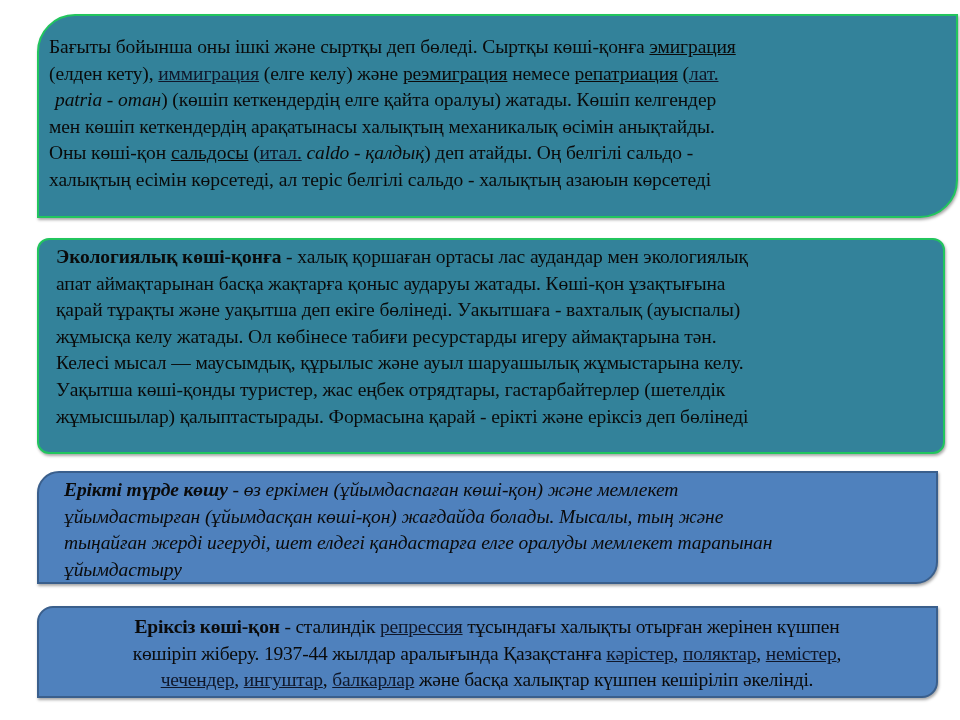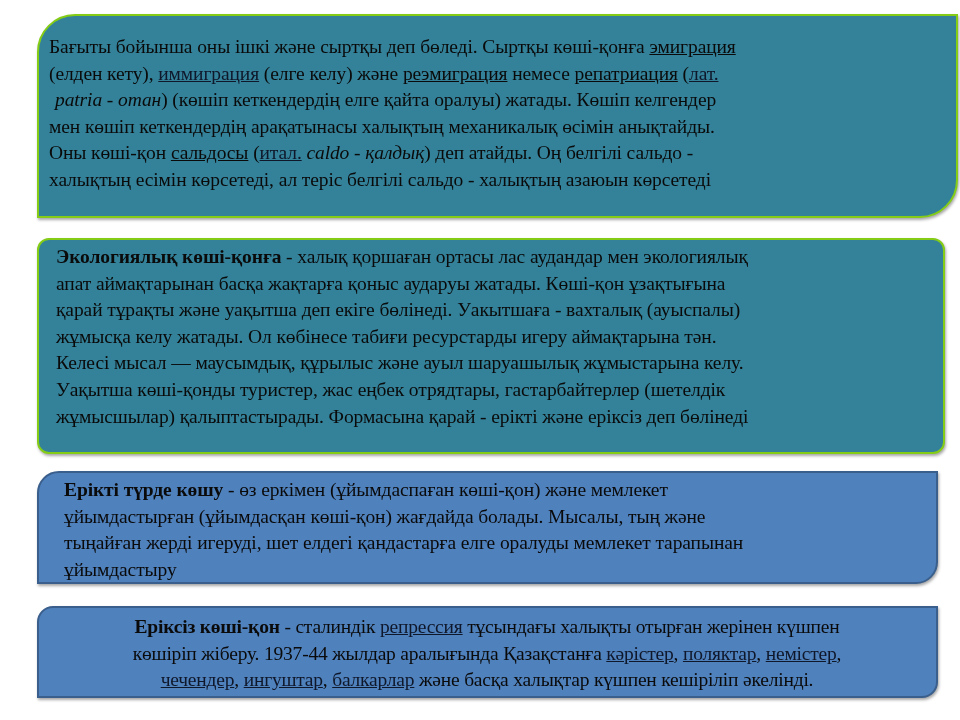--- a/index.html
+++ b/index.html
@@ -5,21 +5,21 @@
     html, body { margin: 0; padding: 0; }
     body {
       width: 960px; height: 720px; background: #ffffff;
       position: relative; overflow: hidden;
       font-family: "Liberation Serif", "DejaVu Serif", serif;
       color: #0a0a0a;
     }
     .box {
       position: absolute;
       box-sizing: border-box;
-      border: 2px solid #84cc16;
+      border: 2px solid #22c55e;
       box-shadow: 1px 2px 3px rgba(0,0,0,0.35);
       font-size: 19.5px;
       line-height: 26.6px;
       letter-spacing: -0.1px;
     }
     .teal { background: #33829a; }
     .blue { background: #4f81bd; border-color: #3a5f8c; }
     #box1 {
       left: 37px; top: 14px; width: 921px; height: 204px;
       border-radius: 38px 0 38px 0;
@@ -27,20 +27,21 @@
     }
     #box2 {
       left: 37px; top: 238px; width: 908px; height: 216px;
       border-radius: 12px;
       padding: 4px 10px 0 17px;
     }
     #box3 {
       left: 37px; top: 471px; width: 901px; height: 113px;
       border-radius: 22px 0 22px 0;
       padding: 4px 10px 0 25px;
+      font-style: italic;
     }
     #box4 {
       left: 37px; top: 606px; width: 901px; height: 92px;
       border-radius: 16px 0 16px 0;
       padding: 6px 4px 0 3px;
       text-align: center;
     }
     .line { white-space: nowrap; display: block; }
     .indent { padding-left: 6px; }
     b { font-weight: bold; }

